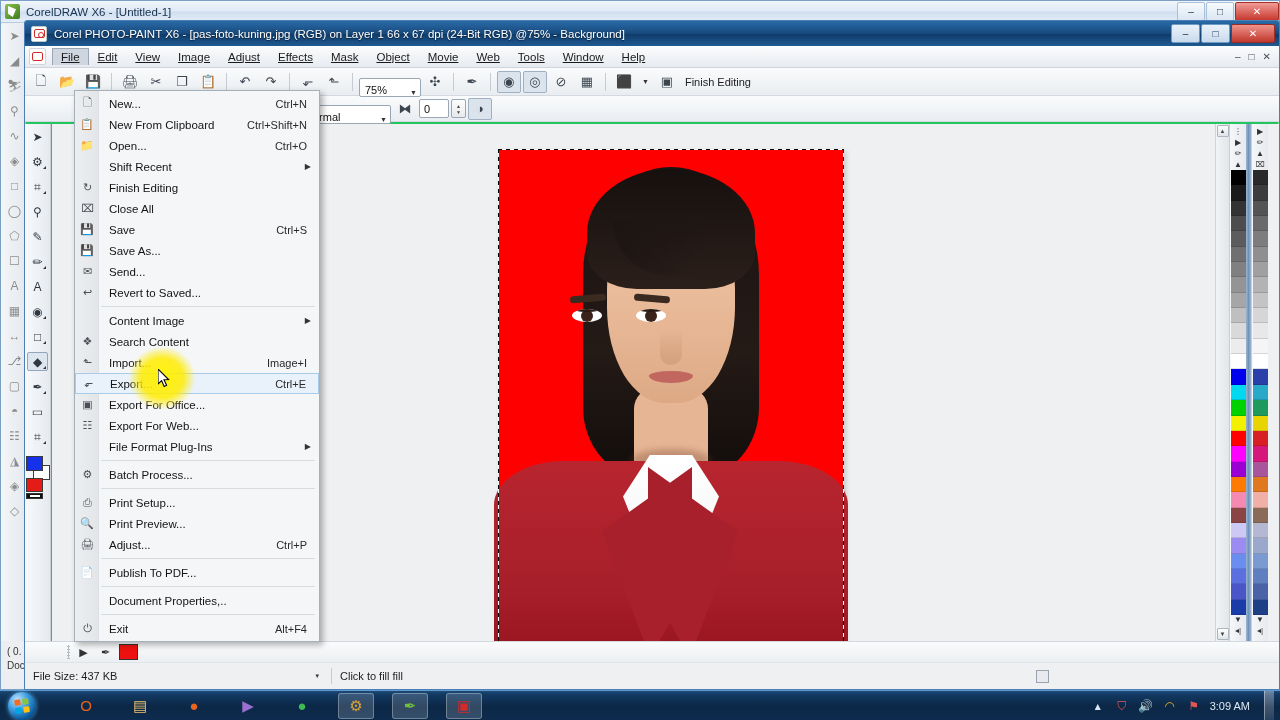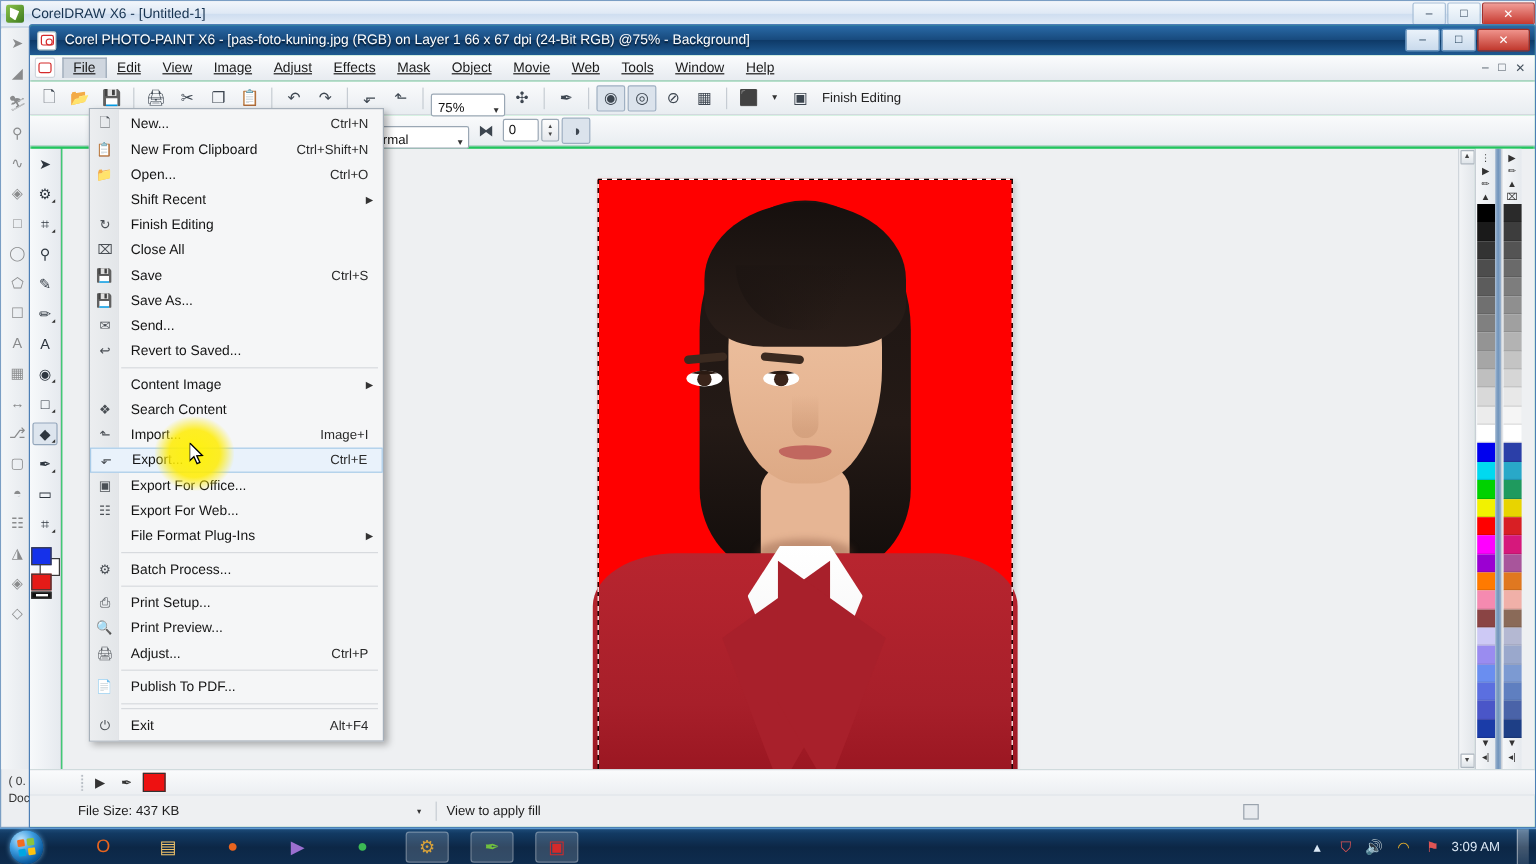--- a/index.html
+++ b/index.html
@@ -263,21 +263,21 @@
   }
   #fillbar{
     height:21px;display:flex;align-items:center;gap:5px;padding-left:42px;border-bottom:1px solid #dfe4e9;
     background:linear-gradient(180deg,#fafbfc,#eceff2);
   }
   .grip{width:3px;height:14px;background:
      radial-gradient(circle,#b6bcc3 1px,transparent 1.2px) 0 0/3px 3px;}
   .fill-ico{width:17px;height:16px;display:flex;align-items:center;justify-content:center;font-size:11px;color:#333;}
   .fill-sw{width:19px;height:16px;background:#ee1111;border:1px solid #333;}
   #statusbar{
-    height:26px;display:flex;align-items:center;font-size:11px;color:#1d1d1d;margin-left:32px;
+    height:26px;display:flex;align-items:center;font-size:11px;color:#1d1d1d;
   }
   #statusbar .cell{display:flex;align-items:center;height:100%;padding:0 8px;}
   #statusbar .div{width:1px;height:16px;background:#c6ccd3;}
   .sb-caret{font-size:7px;color:#333;margin-left:auto;padding-right:4px;}
 
   
   #file-menu{
     position:absolute;left:49px;top:69px;width:246px;
     background:#f5f6f7;border:1px solid #a6b0ba;
     box-shadow:3px 3px 6px rgba(0,0,0,.3);
@@ -610,21 +610,21 @@
       <span class="fill-ico">✒</span>
       <span class="fill-sw"></span>
     </div>
     <div id="statusbar">
       <div class="cell" style="width:306px;">
         <span>File Size: 437 KB</span>
         <span class="sb-caret">▾</span>
       </div>
       <div class="div"></div>
       <div class="cell">
-        <span>View to apply fill</span>
+        <span>Click to fill fill</span>
       </div>
       <div class="cell" style="margin-left:auto;padding-right:230px;">
         <span style="width:13px;height:13px;border:1px solid #9aa3ad;background:#e7eaee;display:inline-block;"></span>
       </div>
     </div>
   </div>
 
   <div id="file-menu">
     <div class="gutter"></div>
     <div id="file-menu-rows">
@@ -724,20 +724,24 @@
           <span class="mi">🖨</span>
           <span class="lbl">Adjust...</span>
           <span class="acc">Ctrl+P</span>
         </div>
         <div class="msep"></div>
         <div class="mrow">
           <span class="mi">📄</span>
           <span class="lbl">Publish To PDF...</span>
         </div>
         <div class="msep"></div>
+        <div class="mrow">
+          <span class="mi"></span>
+          <span class="lbl">Document Properties,..</span>
+        </div>
         <div class="msep"></div>
         <div class="mrow">
           <span class="mi">⏻</span>
           <span class="lbl">Exit</span>
           <span class="acc">Alt+F4</span>
         </div>
       </div>
   </div>
 
   <div id="glow"></div>

